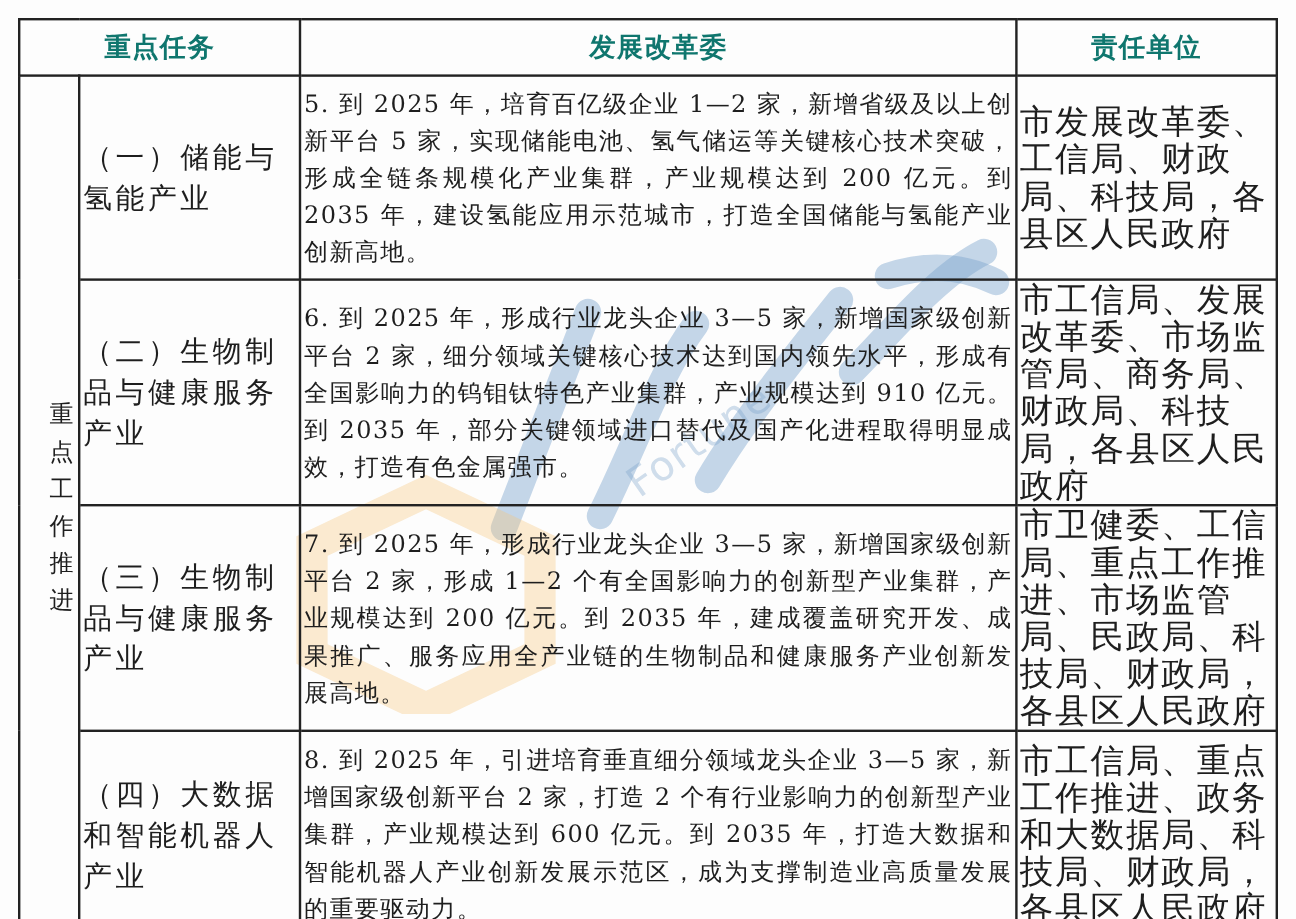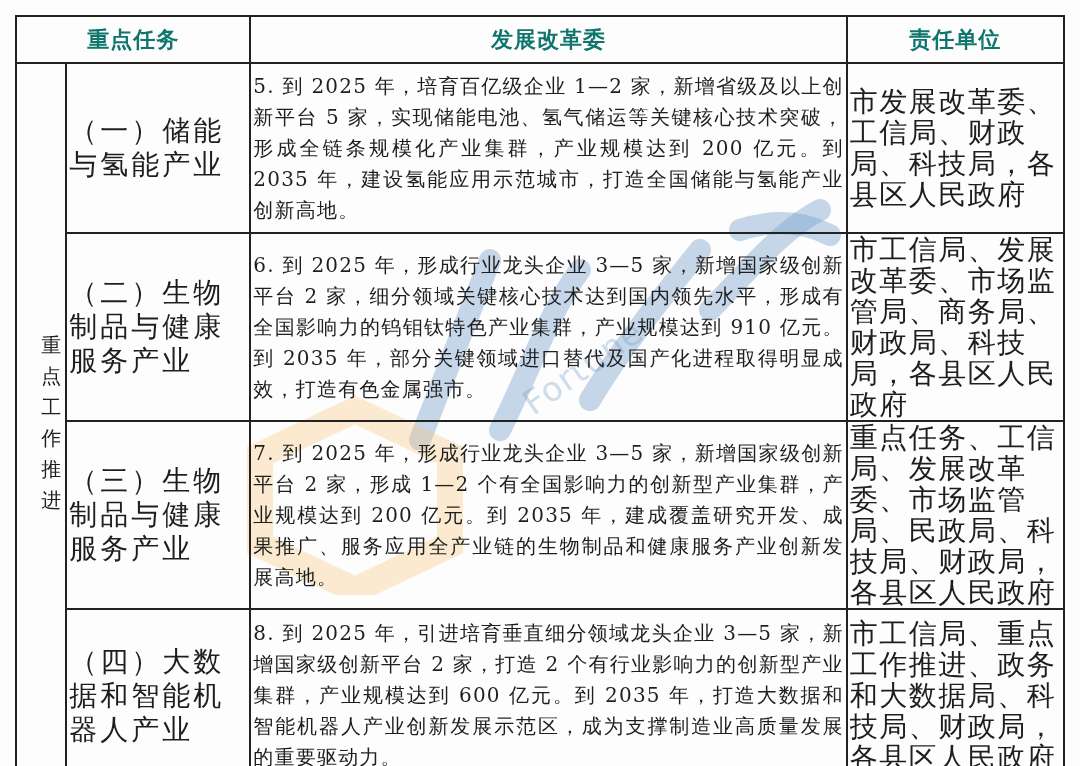--- a/index.html
+++ b/index.html
@@ -74,21 +74,21 @@
     .c3 { width: 593px; }
     .c4 { width: 216px; }
     .merged {
       font-size: 20px;
       line-height: 31px;
       text-align: right;
       padding-left: 2px !important;
       letter-spacing: 4px;
     }
     .task {
-      font-size: 28px;
+      font-size: 24px;
       line-height: 34px;
       text-align: left;
       letter-spacing: 3px;
       padding: 0 4px 0 2px !important;
     }
     .goal {
       font-size: 20px;
       line-height: 31px;
       text-align: justify;
       text-align-last: left;
@@ -150,21 +150,21 @@
         <td class="unit">市发展改革委、工信局、财政局、科技局，各县区人民政府</td>
       </tr>
       <tr class="r2">
         <td class="task">（二）生物制品与健康服务产业</td>
         <td class="goal">6. 到 2025 年，形成行业龙头企业 3—5 家，新增国家级创新平台 2 家，细分领域关键核心技术达到国内领先水平，形成有全国影响力的钨钼钛特色产业集群，产业规模达到 910 亿元。到 2035 年，部分关键领域进口替代及国产化进程取得明显成效，打造有色金属强市。</td>
         <td class="unit">市工信局、发展改革委、市场监管局、商务局、财政局、科技局，各县区人民政府</td>
       </tr>
       <tr class="r3">
         <td class="task">（三）生物制品与健康服务产业</td>
         <td class="goal">7. 到 2025 年，形成行业龙头企业 3—5 家，新增国家级创新平台 2 家，形成 1—2 个有全国影响力的创新型产业集群，产业规模达到 200 亿元。到 2035 年，建成覆盖研究开发、成果推广、服务应用全产业链的生物制品和健康服务产业创新发展高地。</td>
-        <td class="unit">重点任务、工信局、发展改革委、市场监管局、民政局、科技局、财政局，各县区人民政府</td>
+        <td class="unit">市卫健委、工信局、重点工作推进、市场监管局、民政局、科技局、财政局，各县区人民政府</td>
       </tr>
       <tr class="r4">
         <td class="task">（四）大数据和智能机器人产业</td>
         <td class="goal">8. 到 2025 年，引进培育垂直细分领域龙头企业 3—5 家，新增国家级创新平台 2 家，打造 2 个有行业影响力的创新型产业集群，产业规模达到 600 亿元。到 2035 年，打造大数据和智能机器人产业创新发展示范区，成为支撑制造业高质量发展的重要驱动力。</td>
         <td class="unit">市工信局、重点工作推进、政务和大数据局、科技局、财政局，各县区人民政府</td>
       </tr>
     </tbody>
   </table>
 </div>
 

